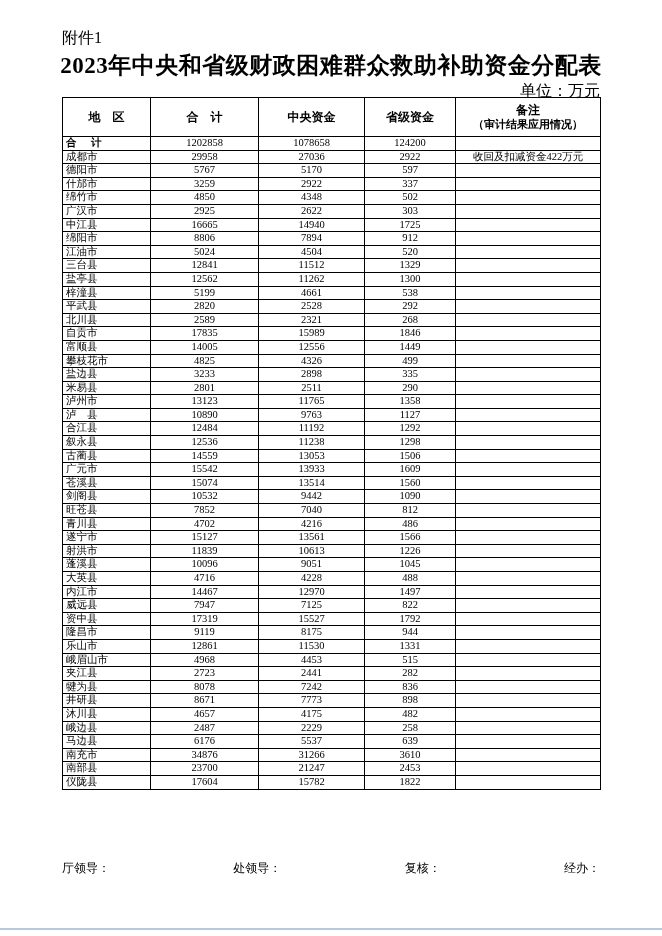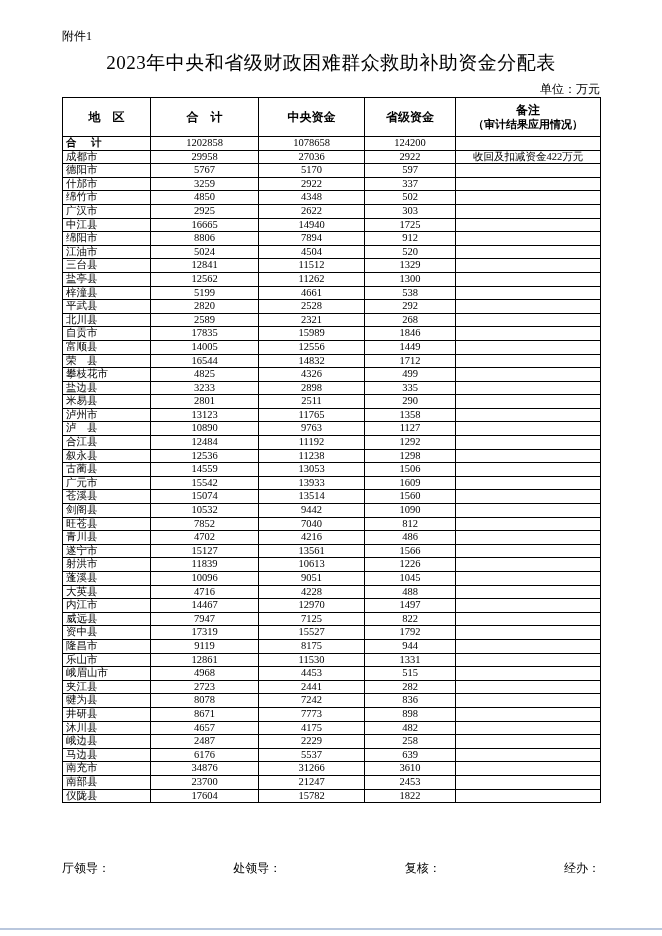--- a/index.html
+++ b/index.html
@@ -7,31 +7,31 @@
     width:662px; height:936px;
     background:#ffffff;
     font-family:"Liberation Serif","DejaVu Serif",serif;
     color:#000;
     position:relative;
     overflow:hidden;
   }
   .page { position:absolute; inset:0; }
   .attachment {
     position:absolute; left:62px; top:28px;
-    font-size:12px;
+    font-size:16px;
   }
   .title {
     position:absolute; left:0; right:0; top:50px;
     margin:0; text-align:center;
-    font-size:19px; font-weight:normal;
+    font-size:23px; font-weight:bold;
     letter-spacing:0.5px;
   }
   .unit {
     position:absolute; right:62px; top:81px;
-    font-size:12px;
+    font-size:16px;
   }
   table.grid {
     position:absolute; left:62px; top:97px;
     width:538px;
     border-collapse:collapse;
     table-layout:fixed;
   }
   table.grid col.c-region { width:88px; }
   table.grid col.c-total { width:108px; }
   table.grid col.c-central { width:106px; }
@@ -206,27 +206,20 @@
           <td class="remark"></td>
         </tr>
         <tr>
           <td class="region indent">富顺县</td>
           <td class="num">14005</td>
           <td class="num">12556</td>
           <td class="num">1449</td>
           <td class="remark"></td>
         </tr>
         <tr>
-          <td class="region indent">荣　县</td>
-          <td class="num">16544</td>
-          <td class="num">14832</td>
-          <td class="num">1712</td>
-          <td class="remark"></td>
-        </tr>
-        <tr>
           <td class="region">攀枝花市</td>
           <td class="num">4825</td>
           <td class="num">4326</td>
           <td class="num">499</td>
           <td class="remark"></td>
         </tr>
         <tr>
           <td class="region indent">盐边县</td>
           <td class="num">3233</td>
           <td class="num">2898</td>

